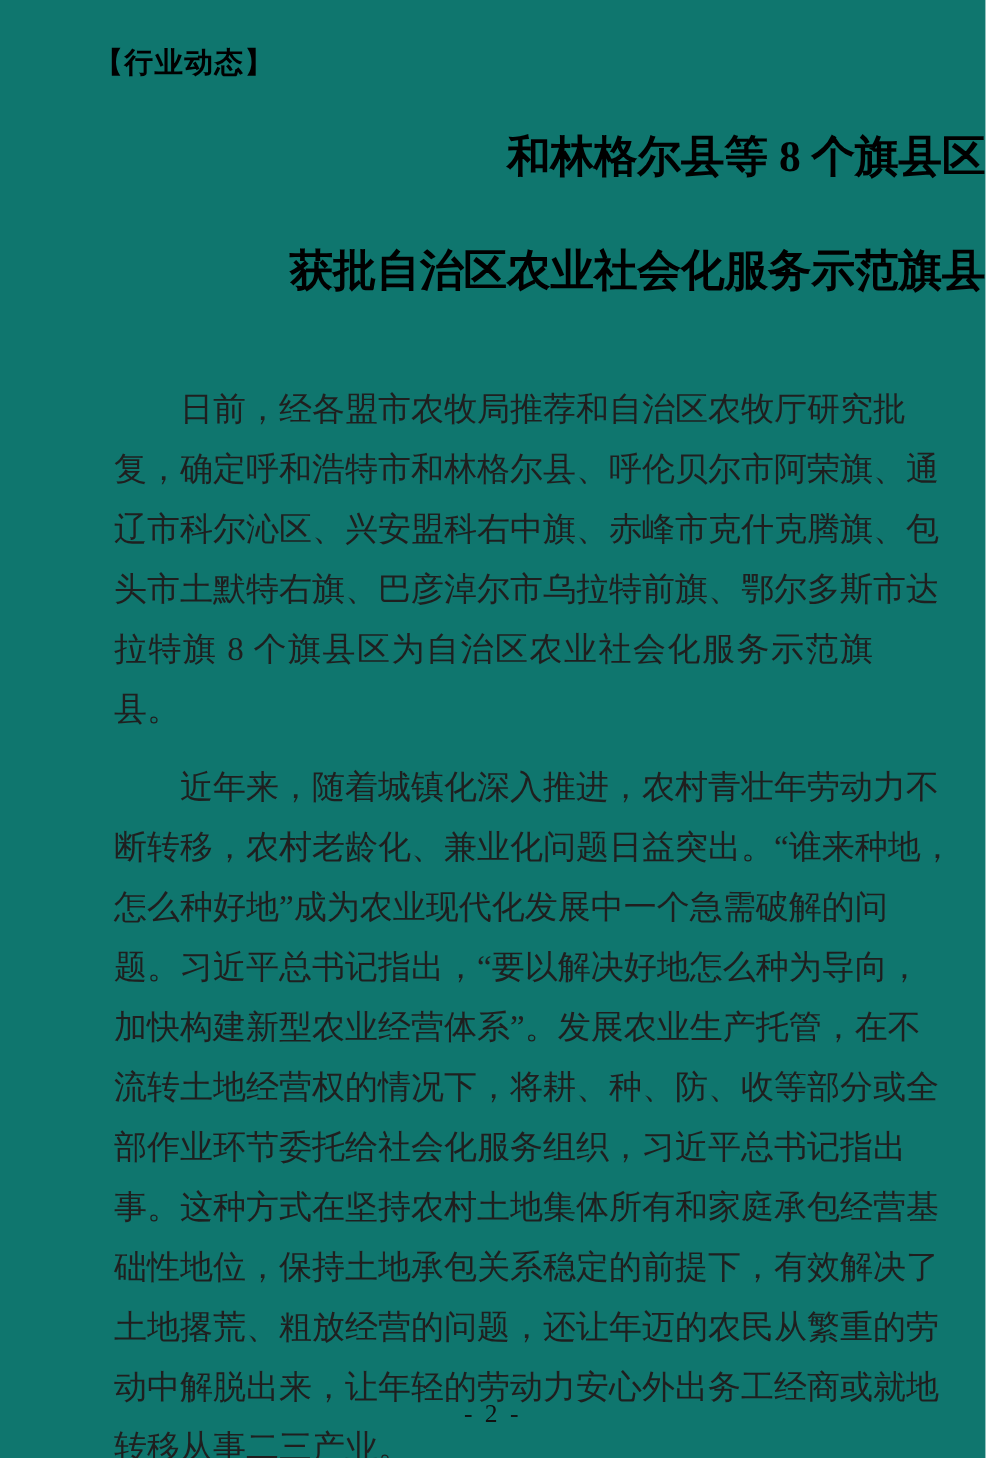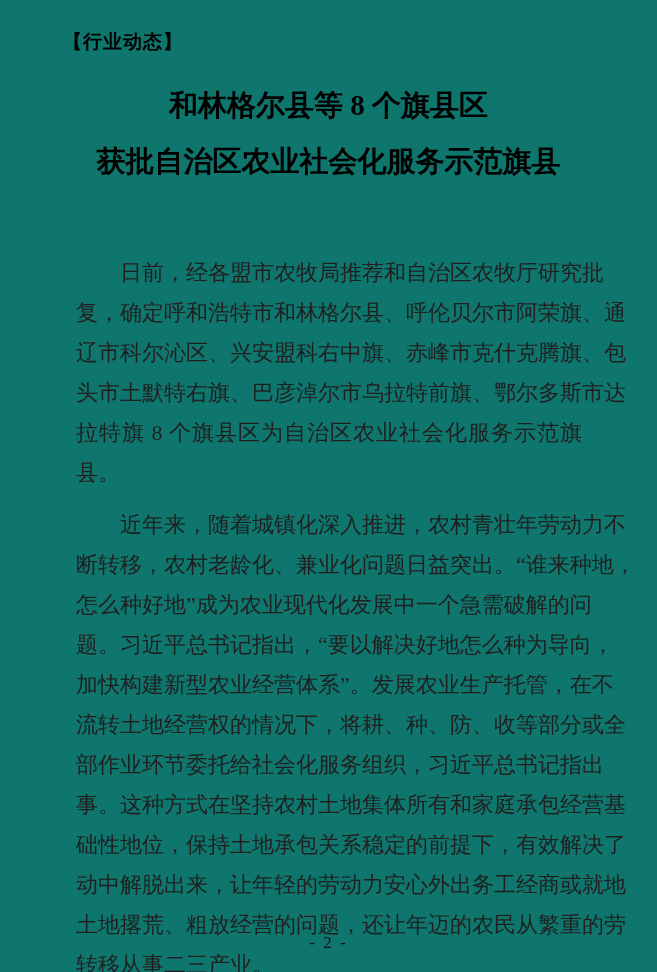--- a/index.html
+++ b/index.html
@@ -25,29 +25,29 @@
     letter-spacing: 1px;
     color: #000000;
     white-space: nowrap;
   }
   .title {
     position: absolute;
     top: 90px;
     left: 0;
     width: 657px;
     margin: 0;
-    text-align: center;
+    text-align: right;
     font-family: "Liberation Serif", serif;
     font-weight: bold;
     font-size: 29px;
     line-height: 30px;
     color: #000000;
   }
   .title-line + .title-line {
-    margin-top: 26px;
+    margin-top: 46px;
   }
   .body-text {
     position: absolute;
     top: 241px;
     left: 64px;
     width: 530px;
     font-family: "Liberation Serif", serif;
     font-size: 22px;
     line-height: 40px;
     color: #1f1f1f;
@@ -106,22 +106,22 @@
     <div class="para">
       <div class="line first">近年来，随着城镇化深入推进，农村青壮年劳动力不</div>
       <div class="line">断转移，农村老龄化、兼业化问题日益突出。“谁来种地，</div>
       <div class="line">怎么种好地”成为农业现代化发展中一个急需破解的问</div>
       <div class="line">题。习近平总书记指出，“要以解决好地怎么种为导向，</div>
       <div class="line">加快构建新型农业经营体系”。发展农业生产托管，在不</div>
       <div class="line">流转土地经营权的情况下，将耕、种、防、收等部分或全</div>
       <div class="line">部作业环节委托给社会化服务组织，习近平总书记指出</div>
       <div class="line">事。这种方式在坚持农村土地集体所有和家庭承包经营基</div>
       <div class="line">础性地位，保持土地承包关系稳定的前提下，有效解决了</div>
+      <div class="line">土地撂荒、粗放经营的问题，还让年迈的农民从繁重的劳</div>
       <div class="line">动中解脱出来，让年轻的劳动力安心外出务工经商或就地</div>
-      <div class="line">土地撂荒、粗放经营的问题，还让年迈的农民从繁重的劳</div>
       <div class="line last">转移从事二三产业。</div>
     </div>
 
   </div>
 
   <div class="page-number">- 2 -</div>
 
 </div>
 
 </body></html>

